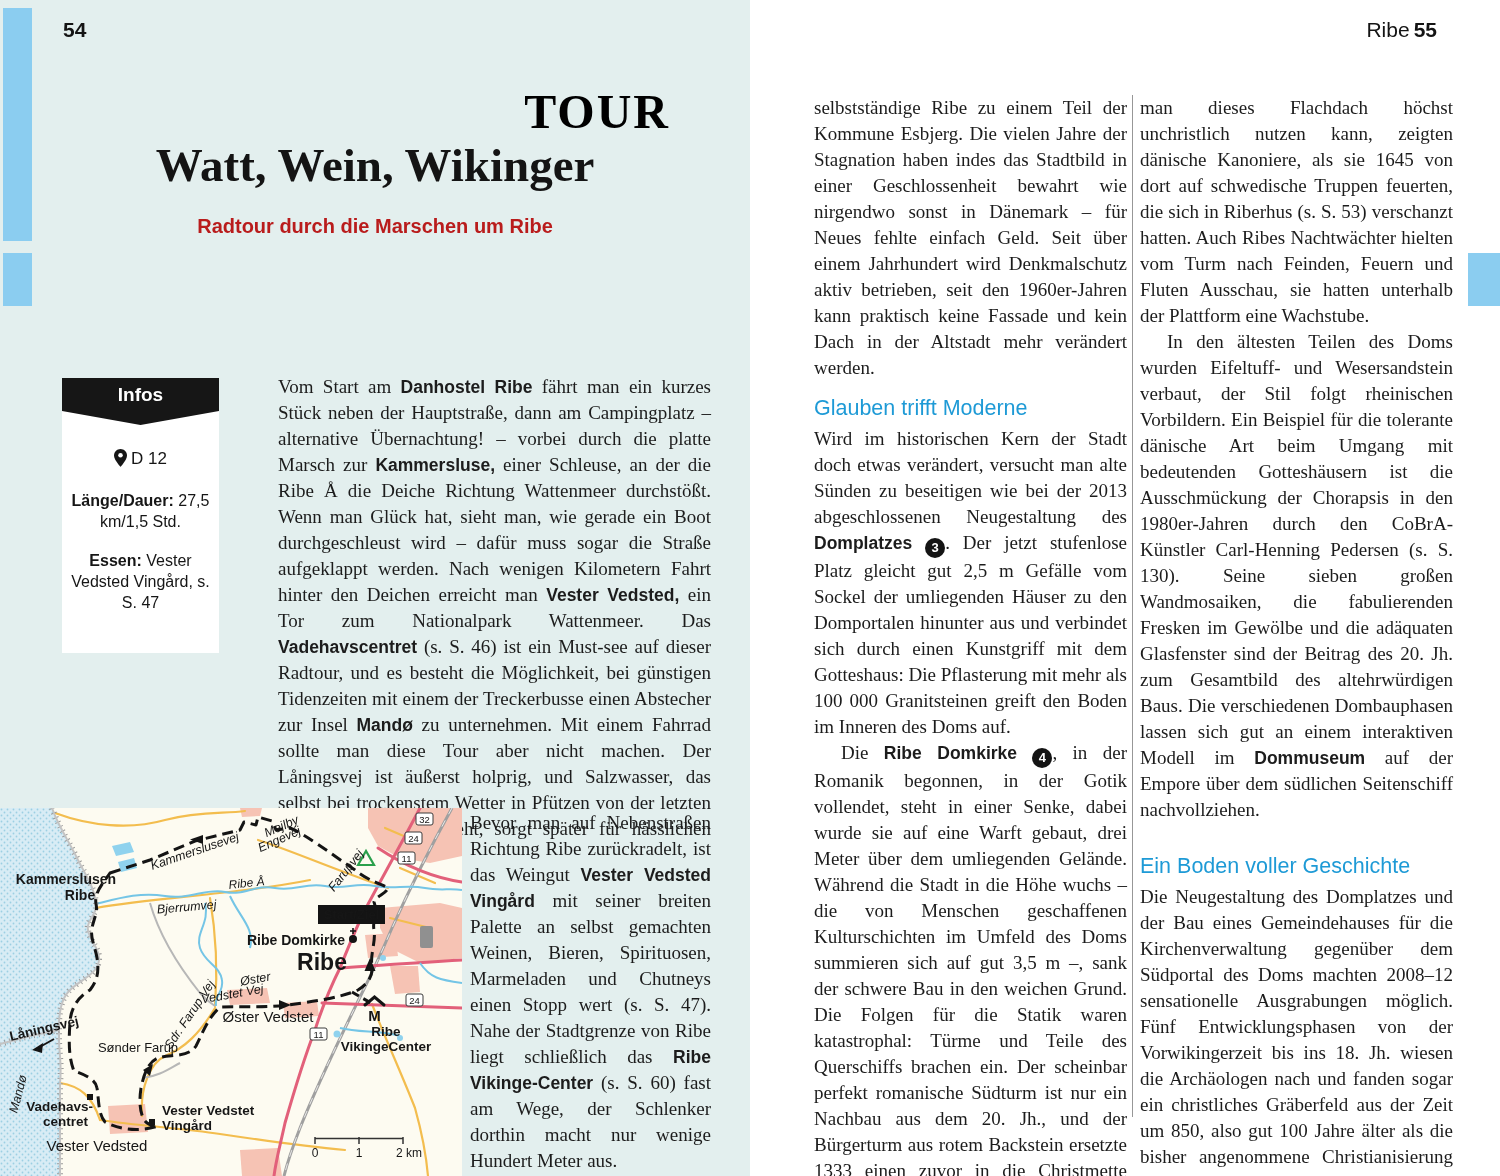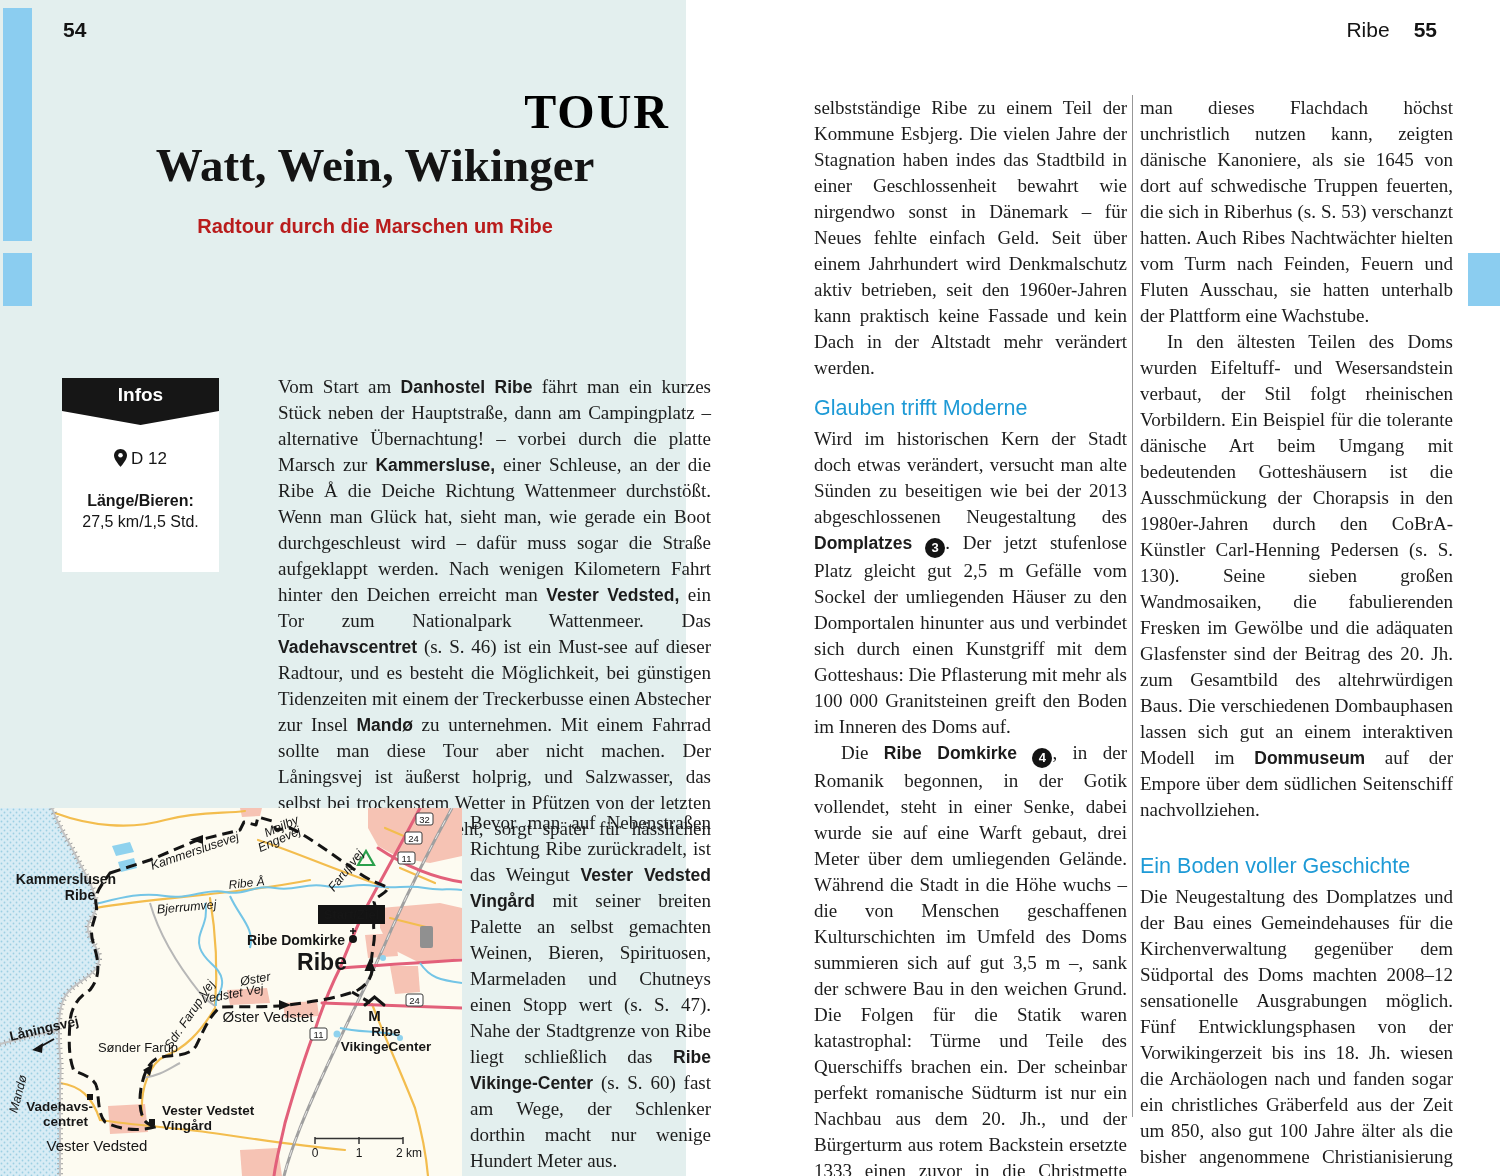--- a/index.html
+++ b/index.html
@@ -1,32 +1,32 @@
 <!DOCTYPE html>
 <html><head>
 <meta charset="utf-8">
 <style>
   html,body { margin:0; padding:0; background:#ffffff; }
   .canvas { position:relative; width:1500px; height:1176px; overflow:hidden; background:#ffffff;
             font-family:"Liberation Sans","DejaVu Sans",sans-serif; color:#1b1b1b; }
 
   
-  .page-left  { position:absolute; left:0; top:0; width:686px; height:1176px; background:#e3efee; }
+  .page-left  { position:absolute; left:0; top:0; width:750px; height:1176px; background:#e3efee; }
   .page-right { position:absolute; left:750px; top:0; width:750px; height:1176px; background:#ffffff; }
 
   
   .tab { position:absolute; background:#8bcdf0; }
   .tab-l1 { left:3px; top:8px;  width:29px; height:233px; }
   .tab-l2 { left:3px; top:253px; width:29px; height:53px; }
   .tab-r  { right:0; top:253px; width:32px; height:53px; }
 
   
   .pagenum-left { position:absolute; left:63px; top:18px; font-size:21px; font-weight:bold; color:#141414; }
   .header-right { position:absolute; right:63px; top:18px; font-size:21px; color:#141414; }
-  .header-right .pn { font-weight:bold; margin-left:24px; }
+  .header-right .pn { font-weight:bold; margin-left:4px; }
 
   
   .title-block { position:absolute; left:80px; top:88px; width:590px; text-align:center; }
   .kicker { font-family:"Liberation Serif","DejaVu Serif",serif; font-weight:bold; font-size:48px;
             line-height:1; color:#000000; letter-spacing:2px;text-align:right; }
   .title  { font-family:"Liberation Serif","DejaVu Serif",serif; font-weight:bold; font-size:47px;
             line-height:1.08; color:#141414; margin-top:4px; }
   .subtitle { margin-top:24px; font-size:20px; font-weight:bold; color:#b91c1c; }
 
   
@@ -89,21 +89,22 @@
 
     <div class="infos">
       <div class="infos-banner">Infos</div>
       <div class="infos-body">
         <div class="infos-loc">
           <span class="pin"><svg width="13" height="18" viewBox="0 0 16 22">
                 <path d="M8,0 C3.6,0 0,3.6 0,8 c0,5.4 8,14 8,14 s8,-8.6 8,-14 C16,3.6 12.4,0 8,0 Z" fill="#161616"></path>
                 <circle cx="8" cy="7.5" r="2.8" fill="#ffffff"></circle>
               </svg></span><span>D 12</span>
         </div>
-        <div class="infos-item"><b>Länge/Bieren:</b><span> 27,5 km/1,5 Std.</span></div>
+        <div class="infos-item"><b>Länge/Dauer:</b><span> 27,5 km/1,5 Std.</span></div>
+        <div class="infos-item"><b>Essen:</b><span> Vester Vedsted Vingård, s. S. 47</span></div>
       </div>
     </div>
 
     <div class="body-text intro">
       <p><span>Vom Start am </span><span class="bt">Danhostel Ribe</span><span> fährt man ein kurzes Stück neben der Hauptstraße, dann am Campingplatz – alternative Übernachtung! – vorbei durch die platte Marsch zur </span><span class="bt">Kammersluse,</span><span> einer Schleuse, an der die Ribe Å die Deiche Richtung Wattenmeer durchstößt. Wenn man Glück hat, sieht man, wie gerade ein Boot durchgeschleust wird – dafür muss sogar die Straße aufgeklappt werden. Nach wenigen Kilometern Fahrt hinter den Deichen erreicht man </span><span class="bt">Vester Vedsted,</span><span> ein Tor zum Nationalpark Wattenmeer. Das </span><span class="bt">Vadehavscentret</span><span> (s. S. 46) ist ein Must-see auf dieser Radtour, und es besteht die Möglichkeit, bei günstigen Tidenzeiten mit einem der Treckerbusse einen Abstecher zur Insel </span><span class="bt">Mandø</span><span> zu unternehmen. Mit einem Fahrrad sollte man diese Tour aber nicht machen. Der Låningsvej ist äußerst holprig, und Salzwasser, das selbst bei trockenstem Wetter in Pfützen von der letzten Flut auf dem Weg steht, sorgt später für hässlichen Rostbefall am Zweirad.</span></p>
     </div>
 
     <div class="body-text side">
       <p><span>Bevor man auf Nebenstraßen Richtung Ribe zurückradelt, ist das Weingut </span><span class="bt">Vester Vedsted Vingård</span><span> mit seiner breiten Palette an selbst gemachten Weinen, Bieren, Spirituosen, Marmeladen und Chutneys einen Stopp wert (s. S. 47). Nahe der Stadtgrenze von Ribe liegt schließlich das </span><span class="bt">Ribe Vikinge-Center</span><span> (s. S. 60) fast am Wege, der Schlenker dorthin macht nur wenige Hundert Meter aus.</span></p>
     </div>

